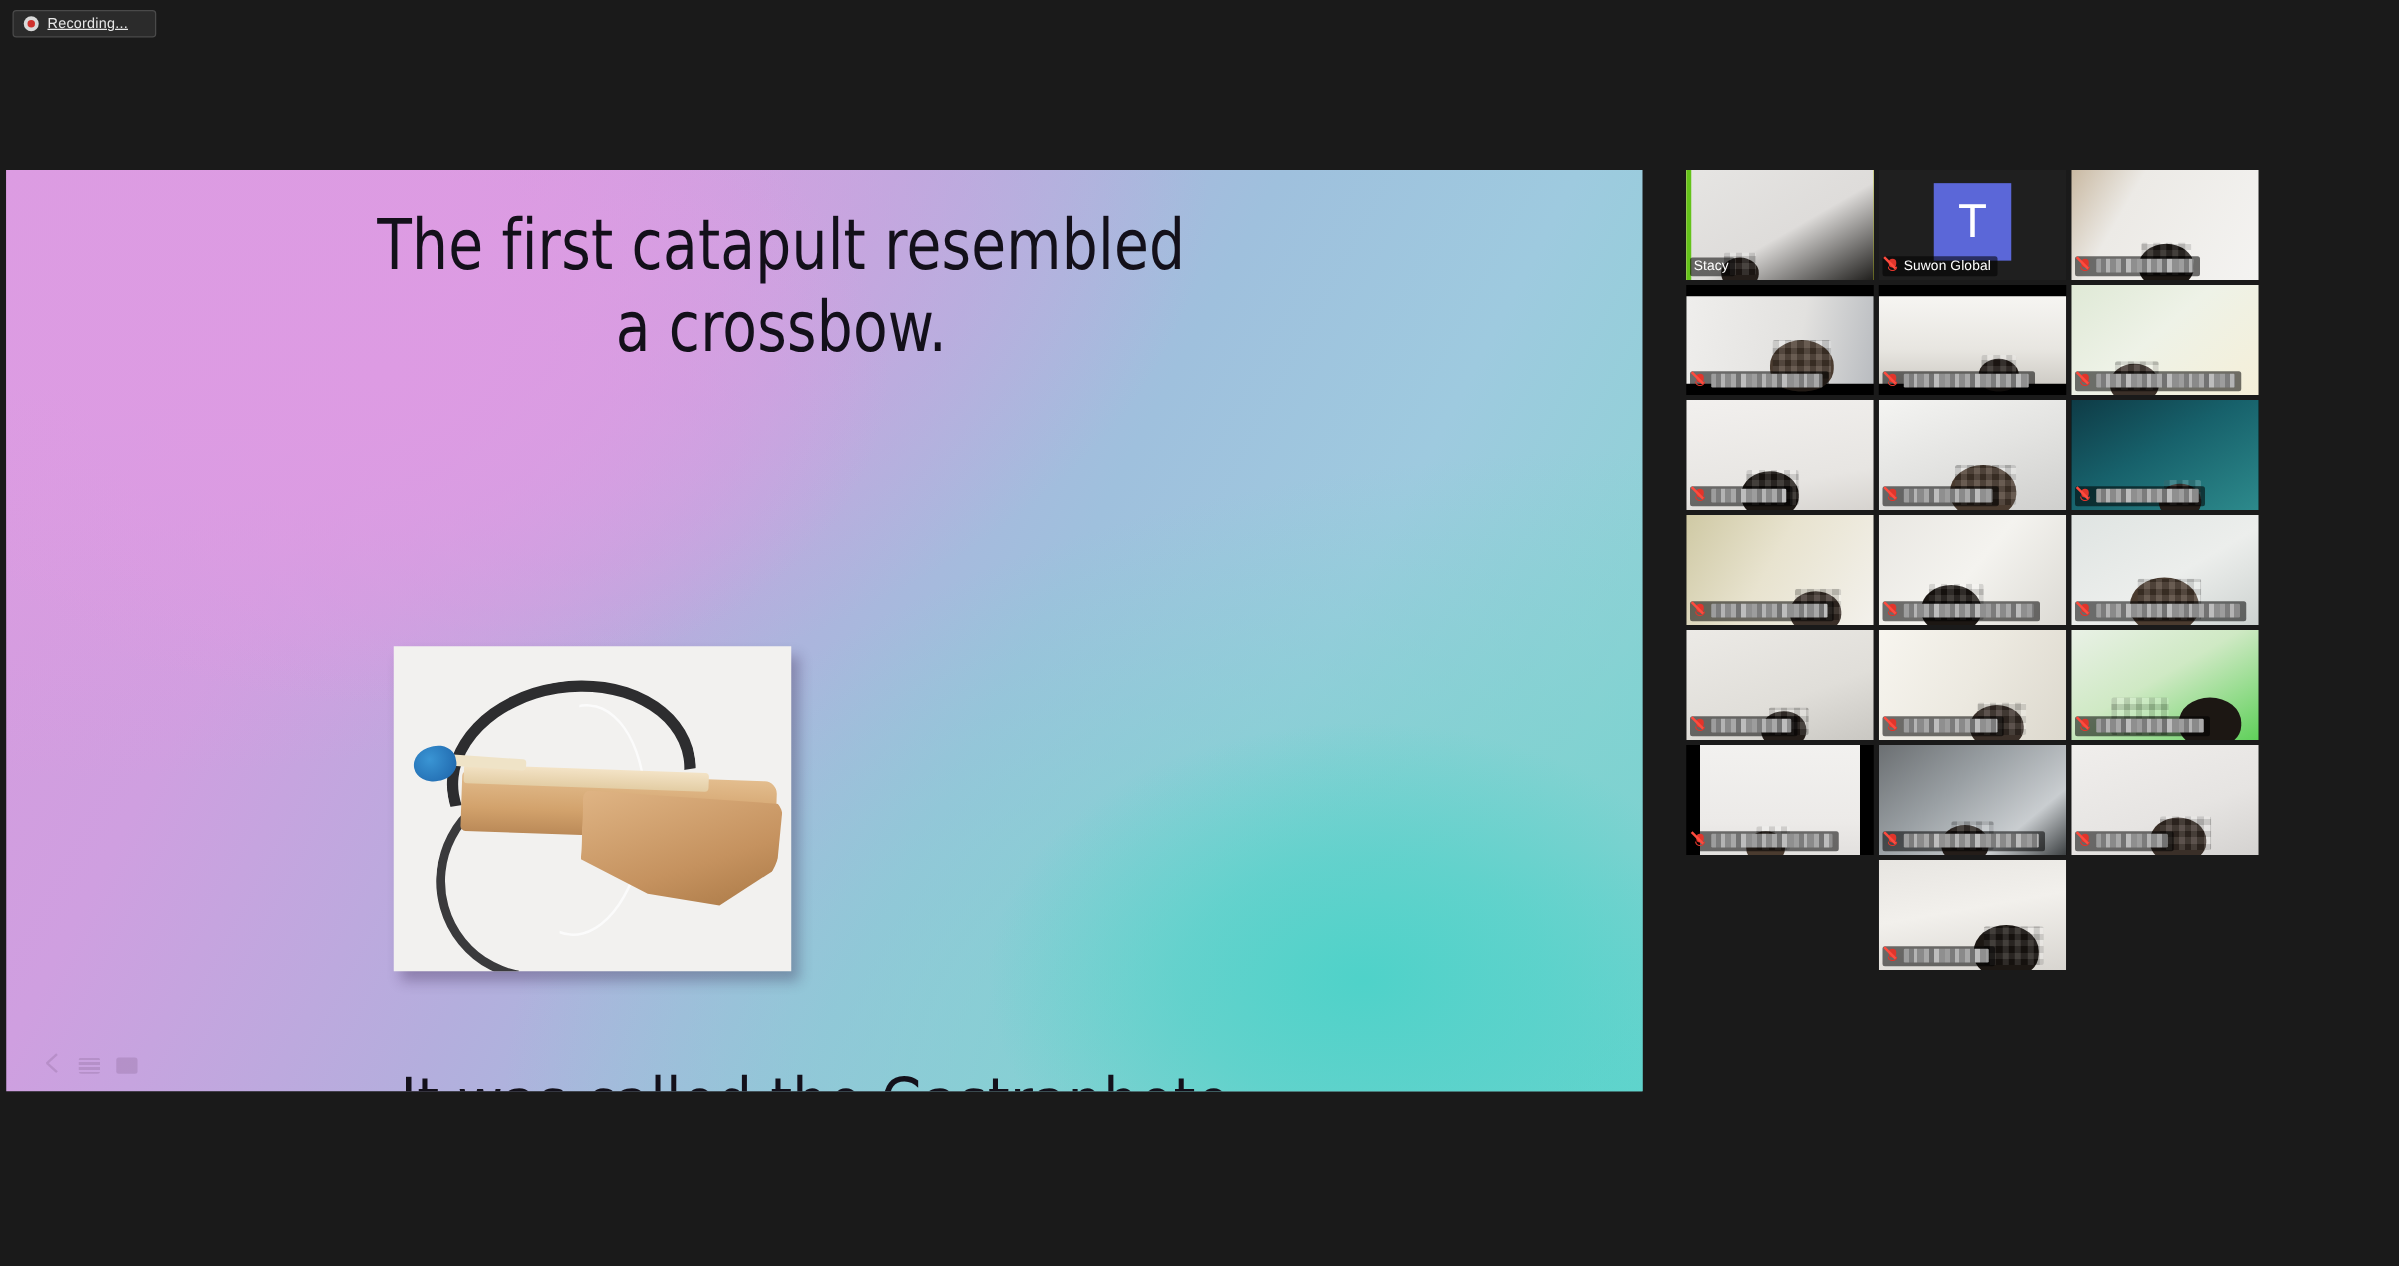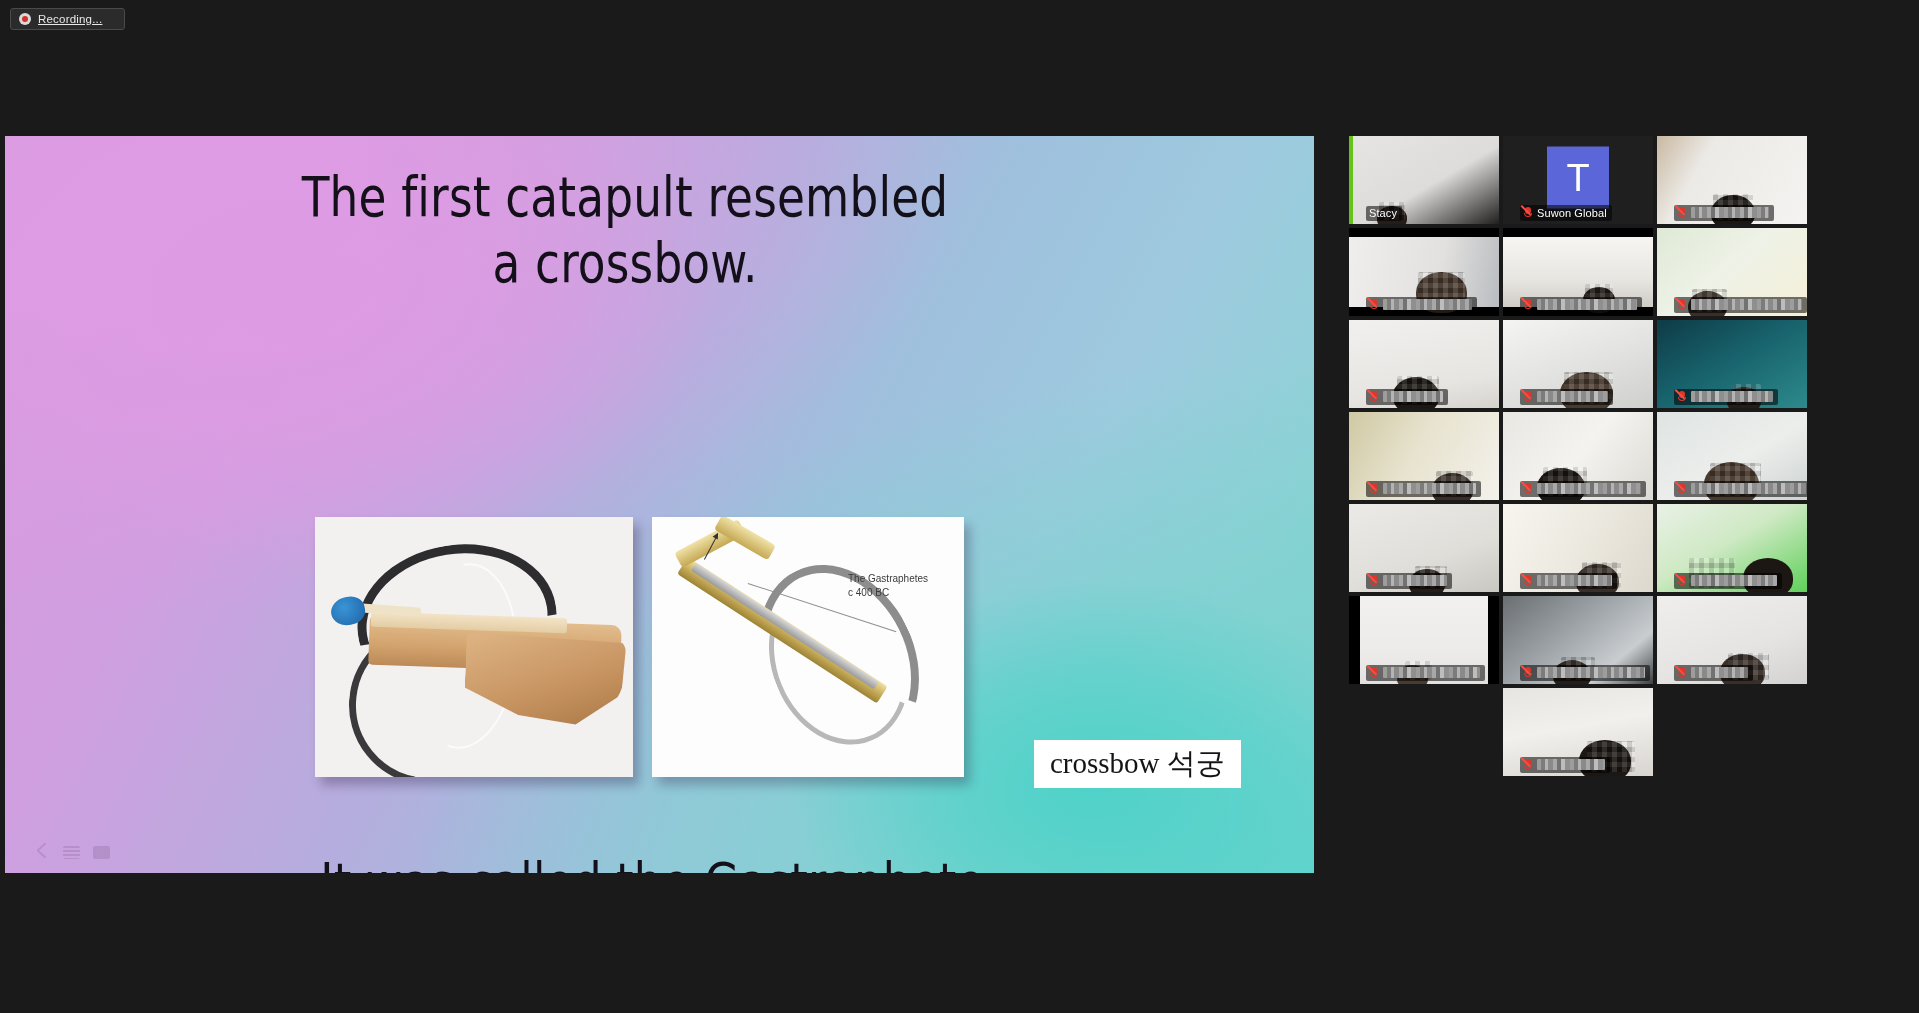--- a/index.html
+++ b/index.html
@@ -217,21 +217,21 @@
   .tile.letterbox .feed{ left:0; right:0; top:9px; bottom:9px; }
   .tile.letterbox-sm .feed{ left:11px; right:11px; top:0; bottom:0; }
 
   .tile.active{ outline:3px solid #e8ef2b; outline-offset:-3px; }
   .tile.active:before{
     content:''; position:absolute; left:0; top:0; bottom:0; width:4px;
     background:#64c31a; z-index:4;
   }
 
   .namebar{
-    position:absolute; left:17px; bottom:3px; z-index:5;
+    position:absolute; left:3px; bottom:3px; z-index:5;
     display:flex; align-items:center; gap:4px;
     background:rgba(0,0,0,.55);
     padding:1px 5px 2px 3px; border-radius:2px;
     max-width:142px;
     text-align:center;
   }
   .namebar .nm{
     color:#fff; font-size:11px; white-space:nowrap; overflow:hidden;
     text-overflow:clip; letter-spacing:.1px;
   }
@@ -304,36 +304,21 @@
       <div class="cb-limb"></div>
       <div class="cb-limb2"></div>
       <div class="cb-string"></div>
       <div class="cb-stock"></div>
       <div class="cb-stock2"></div>
       <div class="cb-rail"></div>
       <div class="cb-dart"></div>
       <div class="cb-suction"></div>
     </div>
 
-    <div class="photo-gast">
-      <div class="gast-bow"></div>
-      <div class="gast-bow2"></div>
-      <div class="gast-string"></div>
-      <div class="gast-tiller"></div>
-      <div class="gast-slider"></div>
-      <div class="gast-yoke-a"></div>
-      <div class="gast-yoke-b"></div>
-      <div class="gast-arrow"></div>
-      <div class="gast-caption">
-        <div>The Gastraphetes</div>
-        <div>c 400 BC</div>
-      </div>
-    </div>
-
-    <div class="vocab v1">crossbow 석궁</div>
+
 
     <div class="slide-bottom-line">It was called the Gastraphete.</div>
 
     <div class="slide-watermark">
       <span class="wm-i pen"></span>
       <span class="wm-i lines"></span>
       <span class="wm-i"></span>
     </div>
   </div>
 

